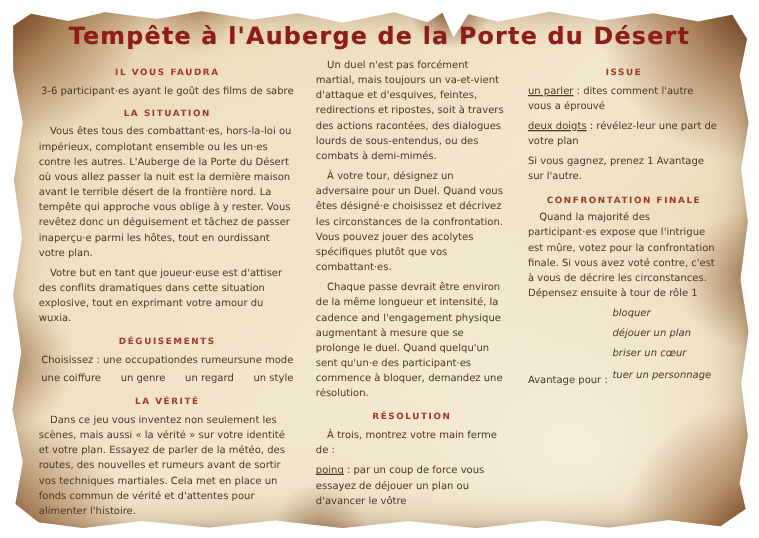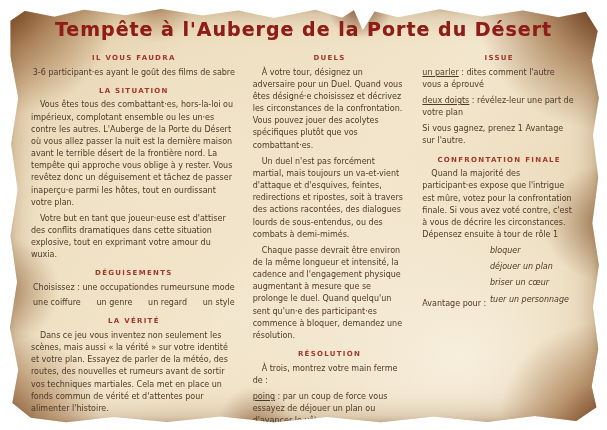--- a/index.html
+++ b/index.html
@@ -90,23 +90,22 @@
           <span>un genre</span>
           <span>un regard</span>
           <span>un style</span>
         </div>
 
         <h3>La vérité</h3>
         <p class="indent">Dans ce jeu vous inventez non seulement les scènes, mais aussi « la vérité » sur votre identité et votre plan. Essayez de parler de la météo, des routes, des nouvelles et rumeurs avant de sortir vos techniques martiales. Cela met en place un fonds commun de vérité et d'attentes pour alimenter l'histoire.</p>
       </div>
 
       <div class="col">
-        <h3>Duels</h3>
+        <p class="indent">Un duel n'est pas forcément martial, mais toujours un va-et-vient d'attaque et d'esquives, feintes, redirections et ripostes, soit à travers des actions racontées, des dialogues lourds de sous-entendus, ou des combats à demi-mimés.</p>
         <p class="indent">À votre tour, désignez un adversaire pour un Duel. Quand vous êtes désigné·e choisissez et décrivez les circonstances de la confrontation. Vous pouvez jouer des acolytes spécifiques plutôt que vos combattant·es.</p>
-        <p class="indent">Un duel n'est pas forcément martial, mais toujours un va-et-vient d'attaque et d'esquives, feintes, redirections et ripostes, soit à travers des actions racontées, des dialogues lourds de sous-entendus, ou des combats à demi-mimés.</p>
         <p class="indent">Chaque passe devrait être environ de la même longueur et intensité, la cadence and l'engagement physique augmentant à mesure que se prolonge le duel. Quand quelqu'un sent qu'un·e des participant·es commence à bloquer, demandez une résolution.</p>
 
         <h3>Résolution</h3>
         <p class="indent">À trois, montrez votre main ferme de :</p>
         <p class="item"><span class="term">poing</span><span> : par un coup de force vous essayez de déjouer un plan ou d'avancer le vôtre</span></p>
 
       </div>
 
       <div class="col">
         <h3>Issue</h3>

